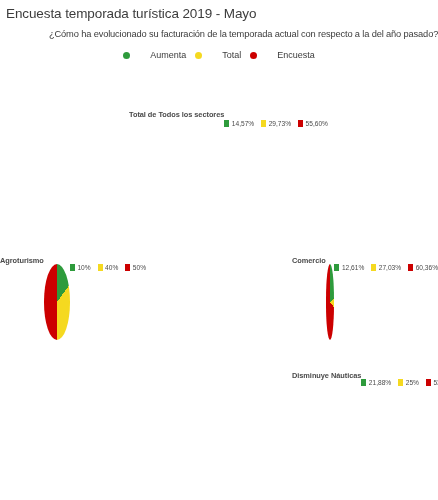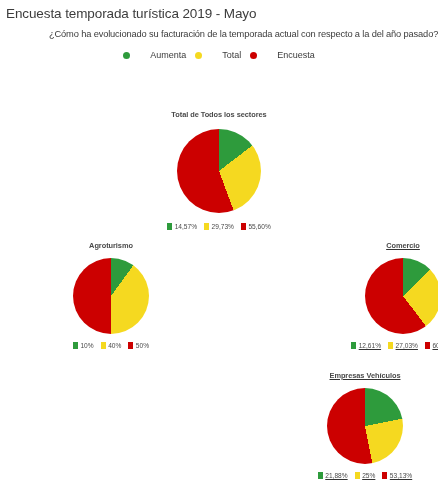--- a/index.html
+++ b/index.html
@@ -59,22 +59,22 @@
   .dot {
     width: 7px;
     height: 7px;
     border-radius: 50%;
     display: inline-block;
     flex: none;
   }
   .chart {
     position: absolute;
     display: flex;
-    flex-direction: column;
-    align-items: center;
+    flex-direction: row;
+    align-items: flex-start;
   }
   .chart-title {
     font-size: 7.4px;
     font-weight: bold;
     color: #4a4a4a;
     text-align: center;
     white-space: nowrap;
     letter-spacing: -0.05px;
   }
   .pie {
@@ -101,25 +101,25 @@
     flex: none;
   }
   
   .chart-main { left: 129px; top: 110px; width: 180px; }
   .chart-main .pie { width: 84px; height: 84px; margin-top: 10px; }
   .chart-main .chart-legend { margin-top: 10px; }
   
   .chart-small { width: 146px; }
   .chart-small .pie { width: 76px; height: 76px; margin-top: 8px; }
   .chart-small .chart-legend { margin-top: 8px; }
-  .r2 { top: 241px; margin-left: 38px; }
+  .r2 { top: 256px; }
   .r3 { top: 371px; }
   .c1 { left: 0px; }
   .c2 { left: 146px; }
-  .c3 { left: 292px; text-decoration: underline; }
+  .c3 { left: 292px; }
 </style>
 </head>
 <body>
 
 <div class="page">
 
   <div class="survey-title">Encuesta temporada turística 2019 - Mayo</div>
   <div class="survey-question">¿Cómo ha evolucionado su facturación de la temporada actual con respecto a la del año pasado?</div>
 
   <div class="main-legend">
@@ -191,21 +191,21 @@
       <div class="entry">
         <span class="swatch" style="background: rgb(204, 0, 0);"></span>
         <span>60,36%</span>
       </div>
     </div>
   </div>
 
 
 
   <div class="chart chart-small r3 c3">
-    <div class="chart-title">Empresas Vehículos</div>
+    <div class="chart-title">Disminuye Náuticas</div>
     <div class="pie" style="background: conic-gradient(rgb(46, 155, 60) 0deg, rgb(46, 155, 60) 78.76deg, rgb(245, 217, 32) 78.76deg, rgb(245, 217, 32) 168.751deg, rgb(204, 0, 0) 168.751deg, rgb(204, 0, 0) 360deg);"></div>
     <div class="chart-legend">
       <div class="entry">
         <span class="swatch" style="background: rgb(46, 155, 60);"></span>
         <span>21,88%</span>
       </div>
       <div class="entry">
         <span class="swatch" style="background: rgb(245, 217, 32);"></span>
         <span>25%</span>
       </div>

